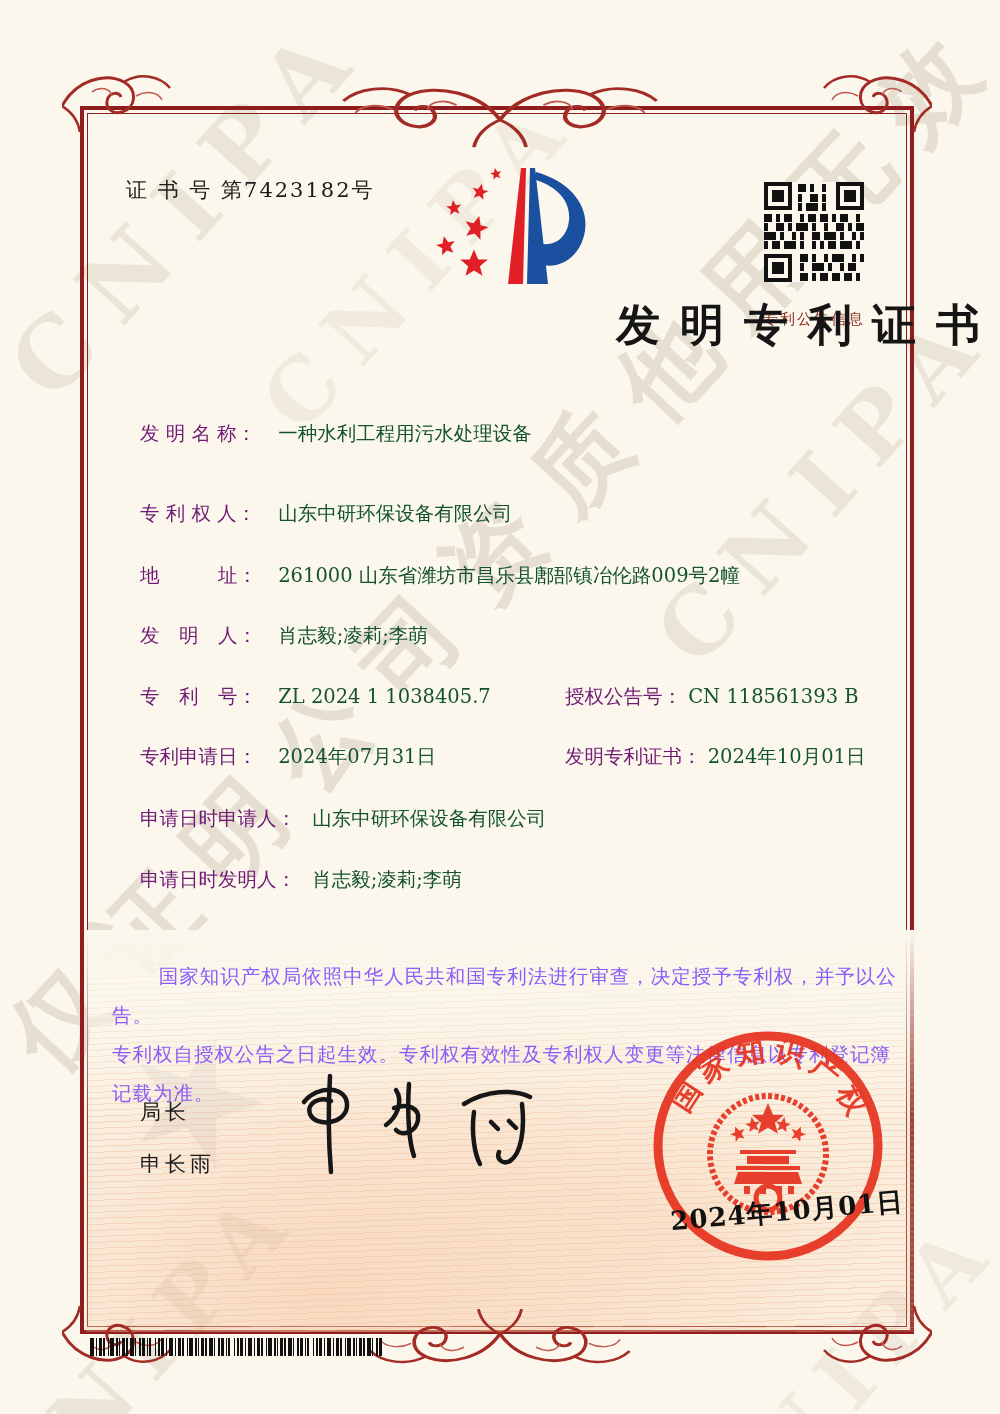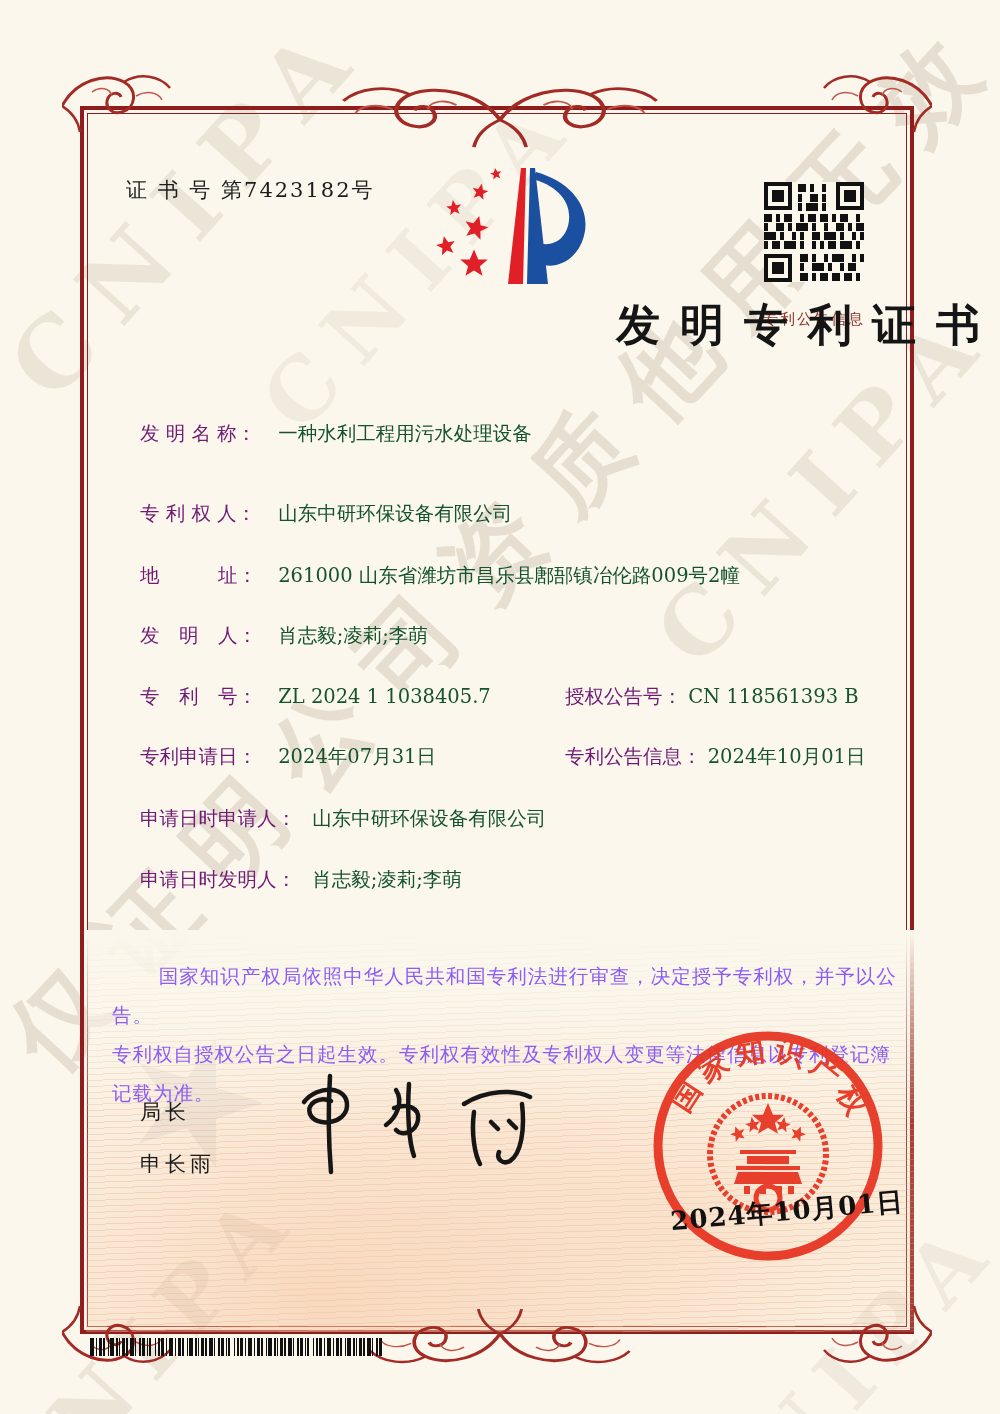--- a/index.html
+++ b/index.html
@@ -176,21 +176,21 @@
       <span class="val">ZL 2024 1 1038405.7</span>
       <span class="rcol">
         <span class="lab">授权公告号：</span>
         <span class="val">CN 118561393 B</span>
       </span>
     </div>
     <div class="row" style="top:743px">
       <span class="lab" style="width:132px">专利申请日：</span>
       <span class="val">2024年07月31日</span>
       <span class="rcol">
-        <span class="lab">专利公告信息：</span>
+        <span class="lab">发明专利证书：</span>
         <span class="val">2024年10月01日</span>
       </span>
     </div>
     <div class="row" style="top:805px">
       <span class="lab">申请日时申请人：</span>
       <span class="val" style="margin-left:10px">山东中研环保设备有限公司</span>
     </div>
     <div class="row" style="top:866px">
       <span class="lab">申请日时发明人：</span>
       <span class="val" style="margin-left:10px">肖志毅;凌莉;李萌</span>

